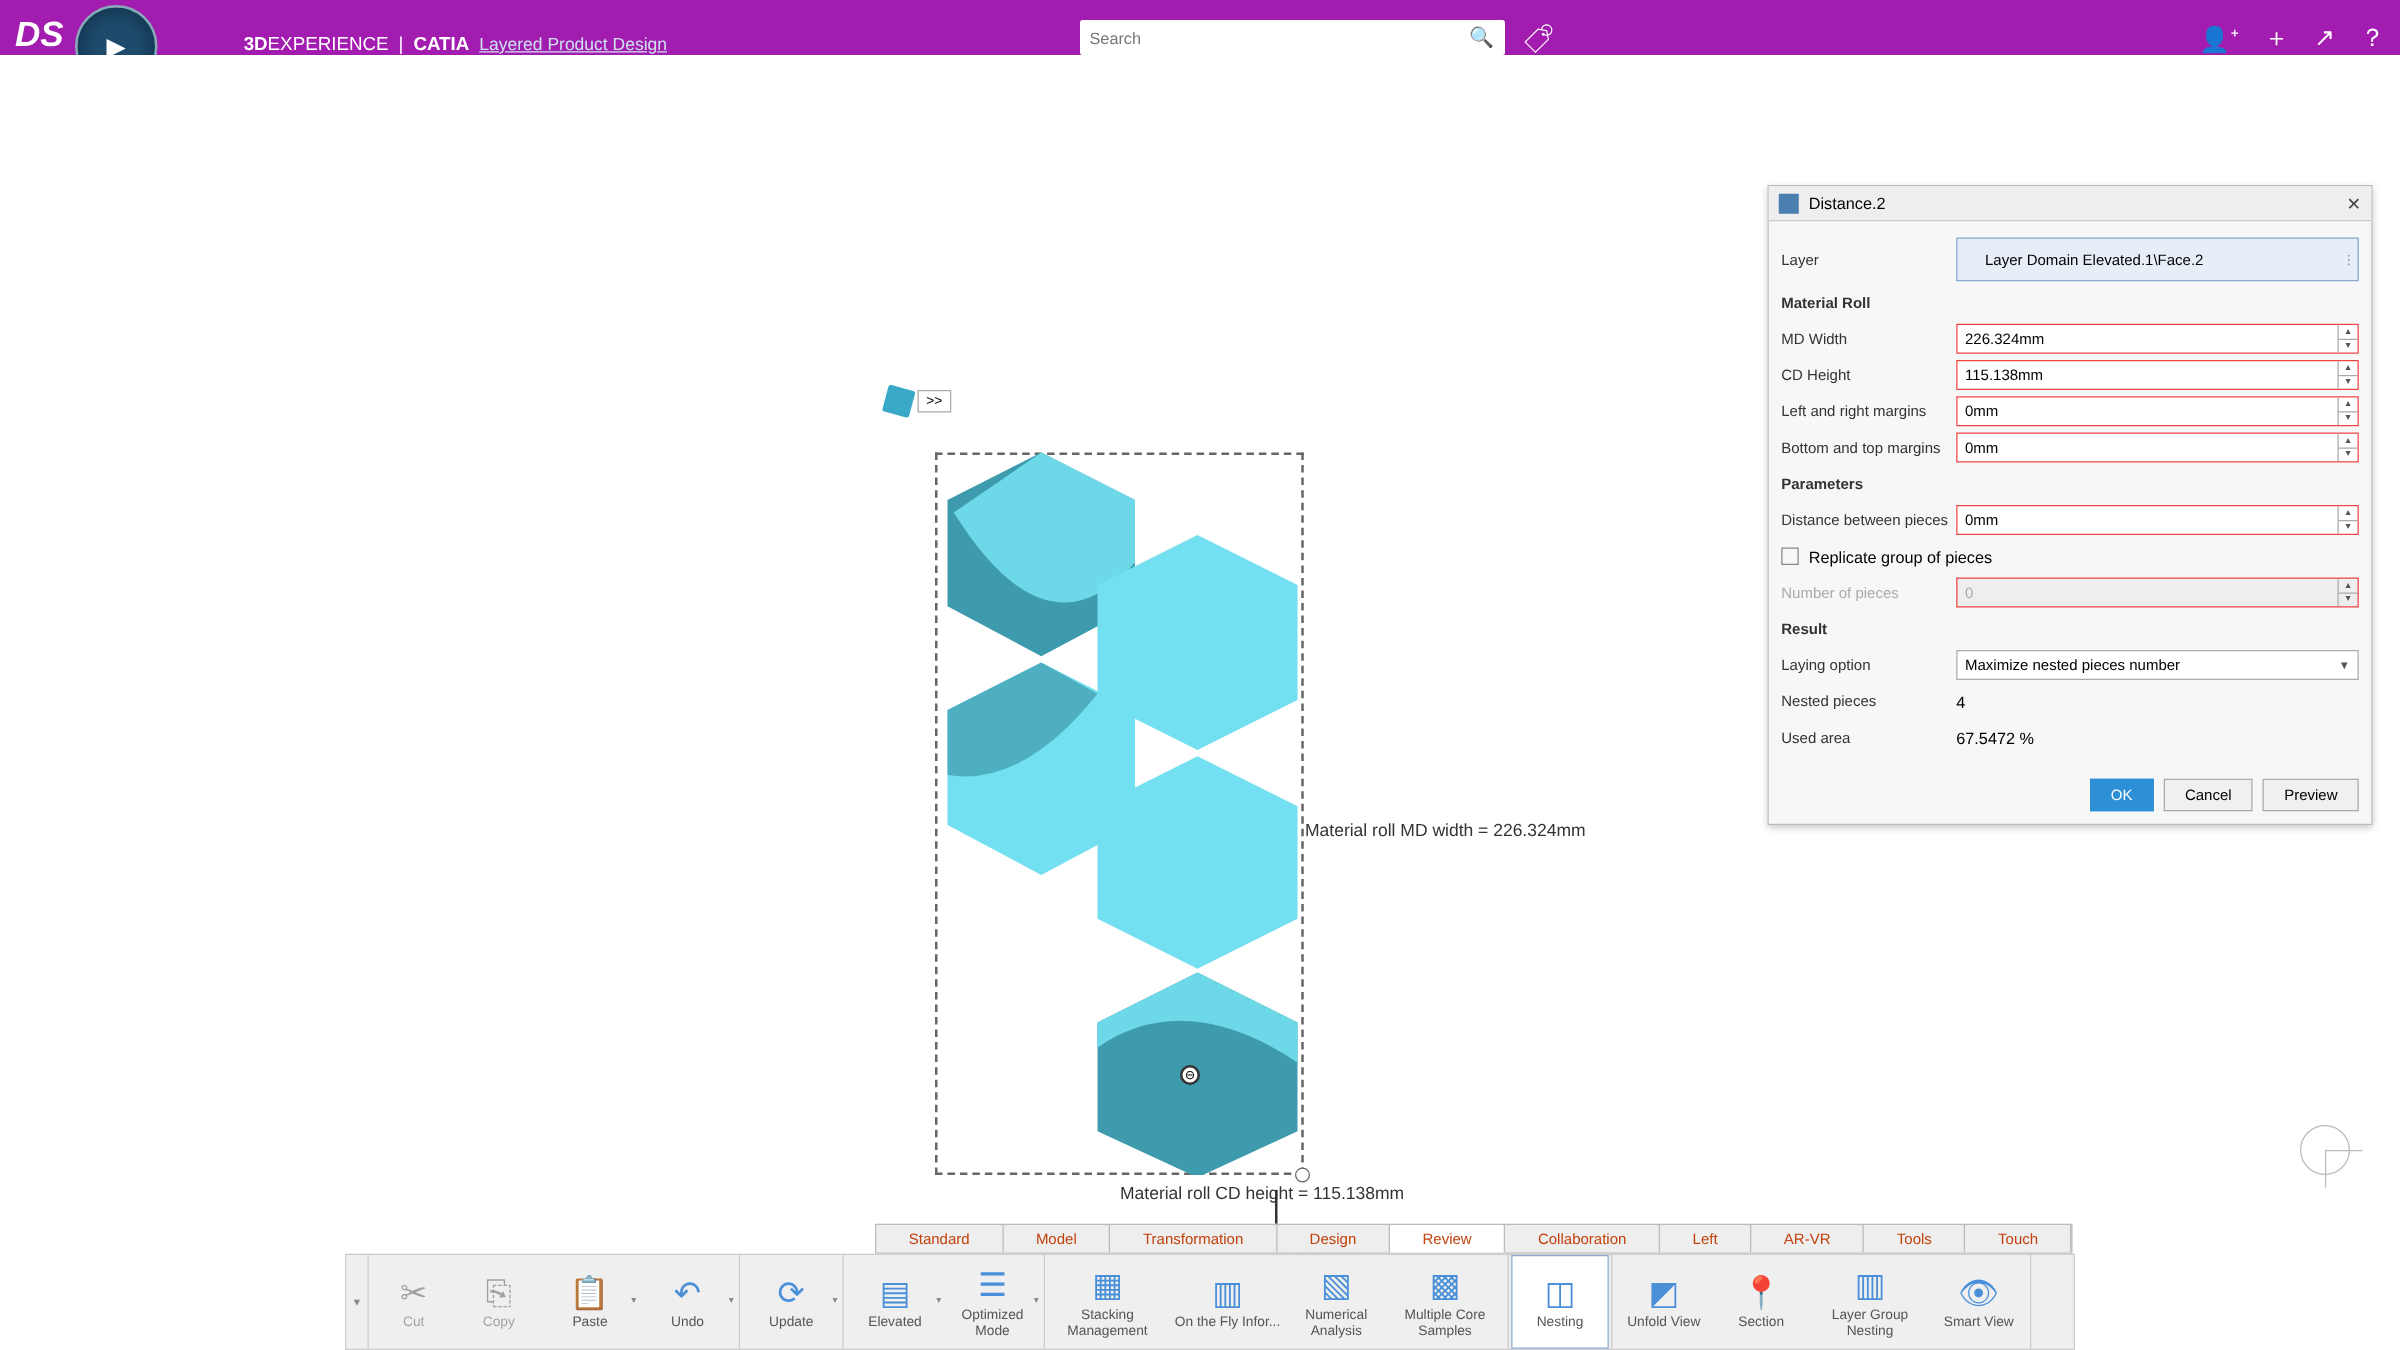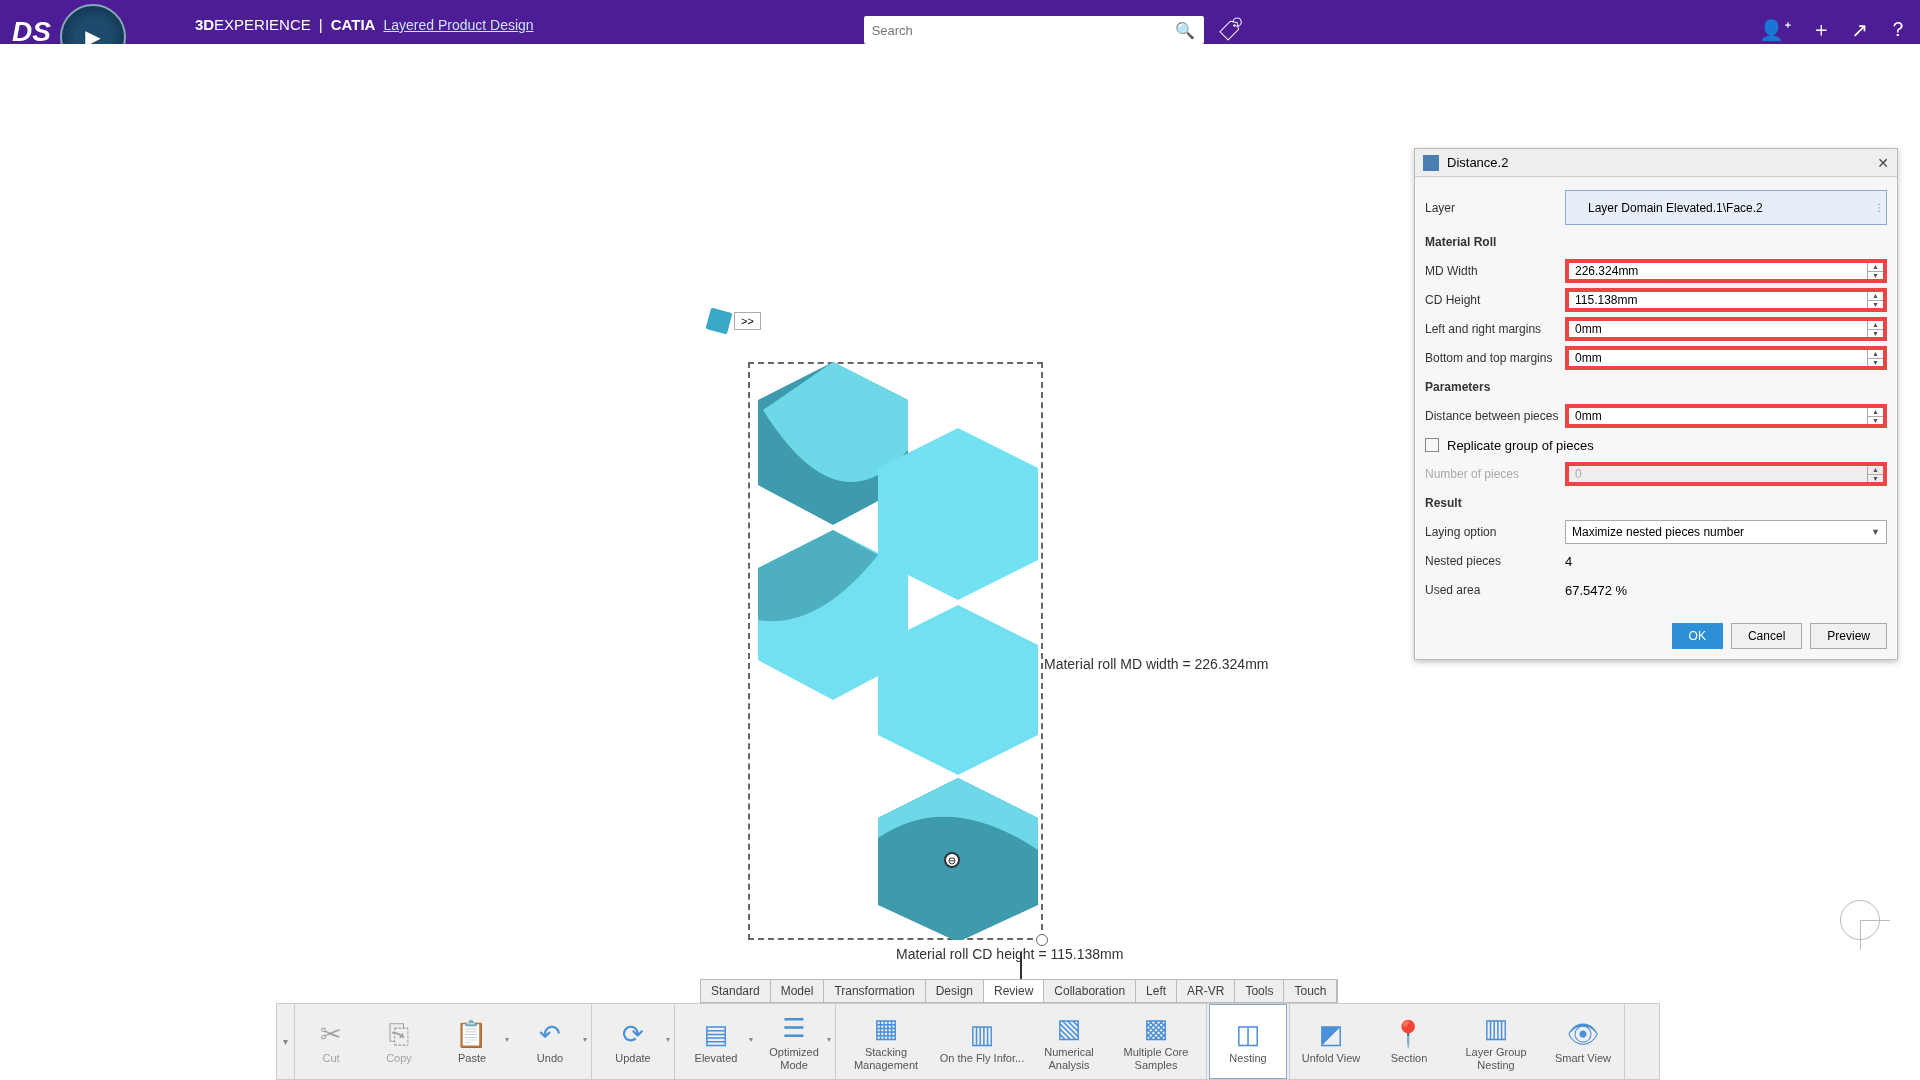--- a/index.html
+++ b/index.html
@@ -1,19 +1,19 @@
 <!DOCTYPE html>
 <html><head>
 <meta charset="utf-8">
 <style>
 * { box-sizing: border-box; margin: 0; padding: 0; font-family: Arial, sans-serif; }
 body { width: 1920px; height: 1080px; background: #ffffff; overflow: hidden; position: relative; }
 
 
-.header { height: 44px; background: #4c1d95; display: flex; align-items: flex-start; color: #fff; padding: 16px 12px; position: relative; }
+.header { height: 44px; background: #a21caf; display: flex; align-items: flex-end; color: #fff; padding: 0 12px; position: relative; }
 .ds-logo { font-size: 28px; font-weight: bold; font-style: italic; margin-right: 24px; }
 .compass { width: 66px; height: 66px; position: absolute; left: 60px; top: 4px; background: radial-gradient(circle, #1e4a6b 40%, #0a2d45 100%); border-radius: 50%; border: 2px solid #88aab8; display:flex; align-items:center; justify-content:center; }
 .compass::after { content:"▶"; color:#fff; font-size:20px; }
 .compass-label { position:absolute; bottom:6px; font-size:8px; color:#cde; }
 .title-block { margin-left: 120px; display:flex; align-items:baseline; gap:8px; }
 .title-main { font-size: 15px; }
 .title-main b { font-weight: bold; }
 .title-sub { font-size: 14px; color: #cde3ef; text-decoration: underline; }
 .search-box { margin-left: 330px; width: 340px; height: 28px; background:#fff; border-radius: 2px; display:flex; align-items:center; padding:0 8px; }
 .search-box input { flex:1; border:none; outline:none; font-size:13px; color:#333; }
@@ -47,35 +47,35 @@
 .dialog-title { height:28px; background:#eee; border-bottom:1px solid #ccc; display:flex; align-items:center; padding:0 8px; }
 .dialog-title .dicon { width:16px; height:16px; background:#4a7fb0; margin-right:8px; }
 .dialog-title .close { margin-left:auto; cursor:pointer; font-size:14px; color:#444; }
 .dialog-body { padding:8px 10px; }
 .row { display:flex; align-items:center; margin:5px 0; min-height:24px; }
 .row .lbl { width:140px; color:#333; font-size:12px; }
 .row .lbl.bold { font-weight:bold; }
 .row .val { flex:1; }
 .select-like { flex:1; height:35px; background:#e8eef7; border:1px solid #88a8d0; display:flex; align-items:center; padding:0 22px; font-size:12px; position:relative; }
 .select-like .grip { position:absolute; right:4px; color:#888; font-size:10px; letter-spacing:-2px; }
-.spin { flex:1; height:24px; border:4px solid #ef4444; background:#fff; display:flex; align-items:center; padding:0 6px; font-size:12px; position:relative; }
+.spin { flex:1; height:24px; border:1px solid #ef4444; background:#fff; display:flex; align-items:center; padding:0 6px; font-size:12px; position:relative; }
 .spin .updn { position:absolute; right:0; top:0; bottom:0; width:16px; border-left:1px solid #aaa; display:flex; flex-direction:column; }
 .spin .updn span { flex:1; font-size:7px; display:flex; align-items:center; justify-content:center; border-bottom:1px solid #aaa; color:#555; }
 .spin .updn span:last-child { border:none; }
 .spin.disabled { background:#eee; color:#aaa; }
 .dd { flex:1; height:24px; border:1px solid #aaa; background:#fff; display:flex; align-items:center; padding:0 6px; font-size:12px; position:relative; }
 .dd::after { content:"▼"; position:absolute; right:6px; font-size:9px; color:#555; }
 .chk { width:14px; height:14px; border:1px solid #888; margin-right:8px; }
 .dialog-footer { display:flex; justify-content:flex-end; gap:8px; padding:8px 10px 10px; }
 .btn { height:26px; padding:0 16px; border:1px solid #aaa; background:#f0f0f0; font-size:12px; display:flex; align-items:center; cursor:pointer; }
 .btn.primary { background:#2d8fd6; color:#fff; border-color:#2d8fd6; }
 
 
 .bottom-tabs { position:absolute; left:700px; bottom:77px; height:24px; display:flex; background:#eee; border:1px solid #bbb; font-size:12px; }
-.bottom-tabs .tab { padding:0 10px; display:flex; align-items:center; border-right:1px solid #bbb; color:#404040; cursor:pointer; }
+.bottom-tabs .tab { padding:0 26px; display:flex; align-items:center; border-right:1px solid #bbb; color:#c2410c; cursor:pointer; }
 .bottom-tabs .tab.active { background:#fff; }
 
 
 .toolbar { position:absolute; left:276px; bottom:0; right:260px; height:77px; background:#efefef; border:1px solid #ccc; display:flex; align-items:stretch; }
 .toolbar .drop-handle { width:18px; display:flex; align-items:center; justify-content:center; color:#888; border-right:1px solid #ccc; font-size:10px; }
 .tgroup { display:flex; border-right:1px solid #ccc; padding:0 2px; }
 .tbtn { width:78px; display:flex; flex-direction:column; align-items:center; justify-content:center; gap:2px; font-size:11px; color:#555; position:relative; cursor:pointer; text-align:center; line-height:1.1; }
 .tbtn.narrow { width:68px; }
 .tbtn.wide { width:96px; }
 .tbtn .ticon { width:34px; height:32px; display:flex; align-items:center; justify-content:center; font-size:26px; }

